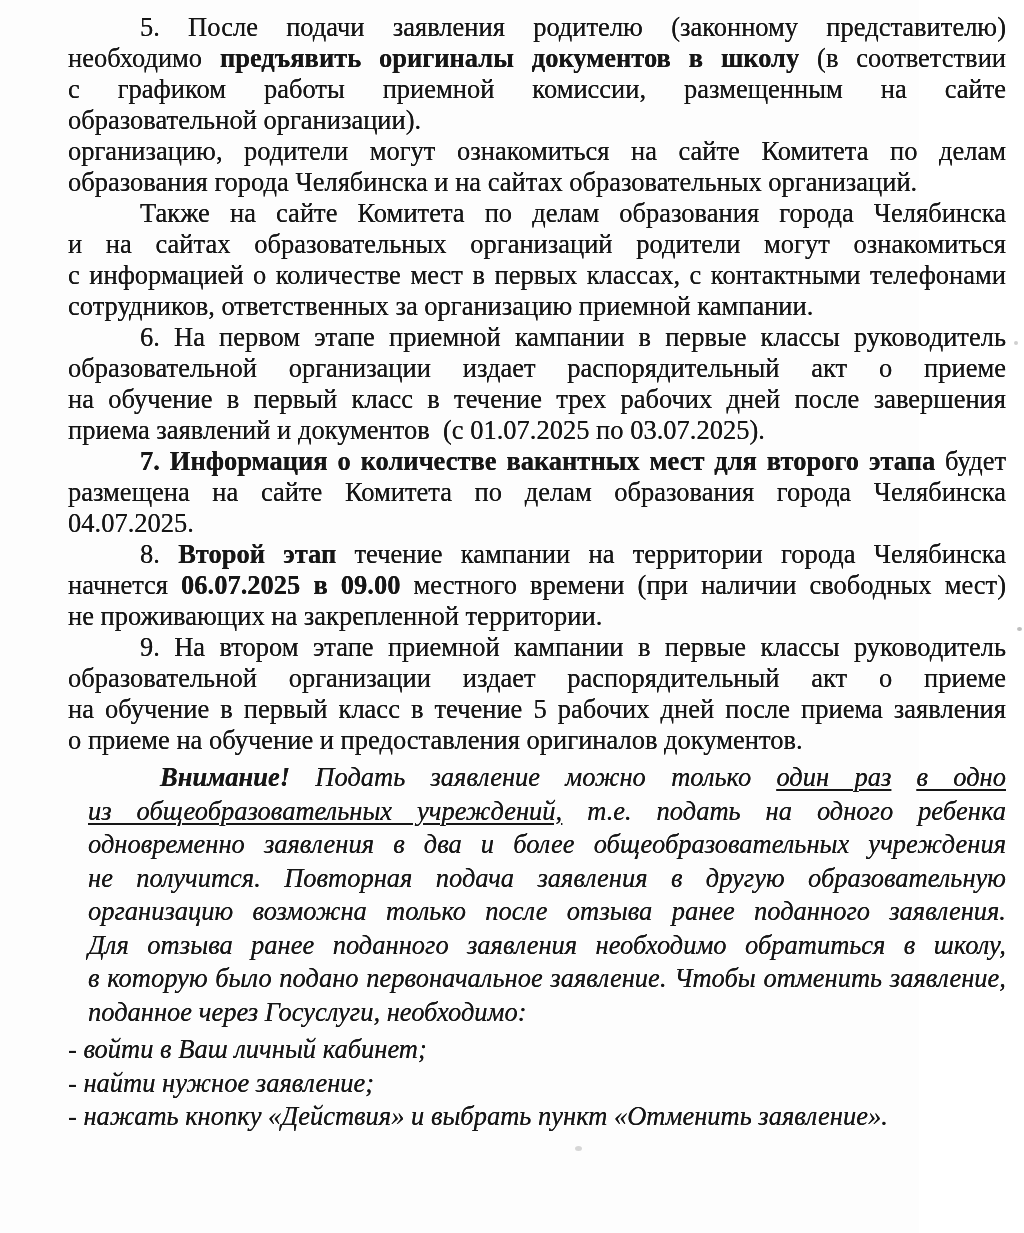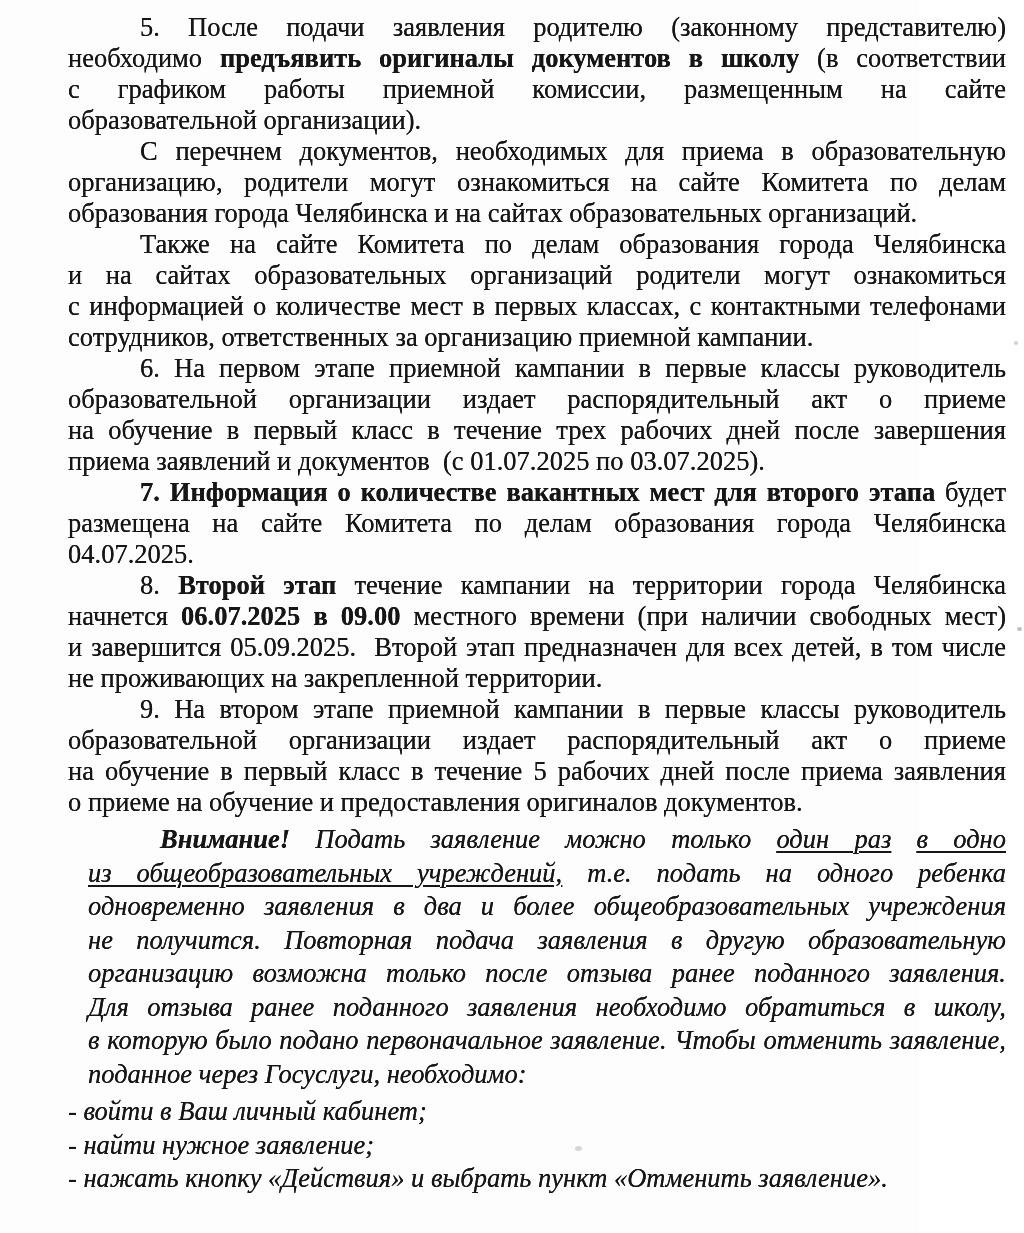--- a/index.html
+++ b/index.html
@@ -56,21 +56,20 @@
 
 <div class="page">
   <div class="content">
       <div class="p normal">
         <div class="line indent"><span class="run">5. После подачи заявления родителю (законному представителю)</span></div>
         <div class="line"><span class="run">необходимо </span><span class="run b">предъявить оригиналы документов в школу</span><span class="run"> (в соответствии</span></div>
         <div class="line"><span class="run">с графиком работы приемной комиссии, размещенным на сайте</span></div>
         <div class="line last"><span class="run">образовательной организации).</span></div>
       </div>
       <div class="p normal">
-        <div class="line indent"><span class="run">С перечнем документов, необходимых для приема в образовательную</span></div>
         <div class="line"><span class="run">организацию, родители могут ознакомиться на сайте Комитета по делам</span></div>
         <div class="line last"><span class="run">образования города Челябинска и на сайтах образовательных организаций.</span></div>
       </div>
       <div class="p normal">
         <div class="line indent"><span class="run">Также на сайте Комитета по делам образования города Челябинска</span></div>
         <div class="line"><span class="run">и на сайтах образовательных организаций родители могут ознакомиться</span></div>
         <div class="line"><span class="run">с информацией о количестве мест в первых классах, с контактными телефонами</span></div>
         <div class="line last"><span class="run">сотрудников, ответственных за организацию приемной кампании.</span></div>
       </div>
       <div class="p normal">
@@ -80,21 +79,20 @@
         <div class="line last"><span class="run">приема заявлений и документов&nbsp; (с 01.07.2025 по 03.07.2025).</span></div>
       </div>
       <div class="p normal">
         <div class="line indent"><span class="run b">7. Информация о количестве вакантных мест для второго этапа</span><span class="run"> будет</span></div>
         <div class="line"><span class="run">размещена на сайте Комитета по делам образования города Челябинска</span></div>
         <div class="line last"><span class="run">04.07.2025.</span></div>
       </div>
       <div class="p normal">
         <div class="line indent"><span class="run">8. </span><span class="run b">Второй этап</span><span class="run"> течение кампании на территории города Челябинска</span></div>
         <div class="line"><span class="run">начнется </span><span class="run b">06.07.2025 в 09.00</span><span class="run"> местного времени (при наличии свободных мест)</span></div>
-        <div class="line"><span class="run">и завершится 05.09.2025.&nbsp; Второй этап предназначен для всех детей, в том числе</span></div>
         <div class="line last"><span class="run">не проживающих на закрепленной территории.</span></div>
       </div>
       <div class="p normal">
         <div class="line indent"><span class="run">9. На втором этапе приемной кампании в первые классы руководитель</span></div>
         <div class="line"><span class="run">образовательной организации издает распорядительный акт о приеме</span></div>
         <div class="line"><span class="run">на обучение в первый класс в течение 5 рабочих дней после приема заявления</span></div>
         <div class="line last"><span class="run">о приеме на обучение и предоставления оригиналов документов.</span></div>
       </div>
       <div class="p italic">
         <div class="line indent"><span class="run b">Внимание!</span><span class="run"> Подать заявление можно только </span><span class="run u">один раз</span><span class="run"> </span><span class="run u">в одно</span></div>

